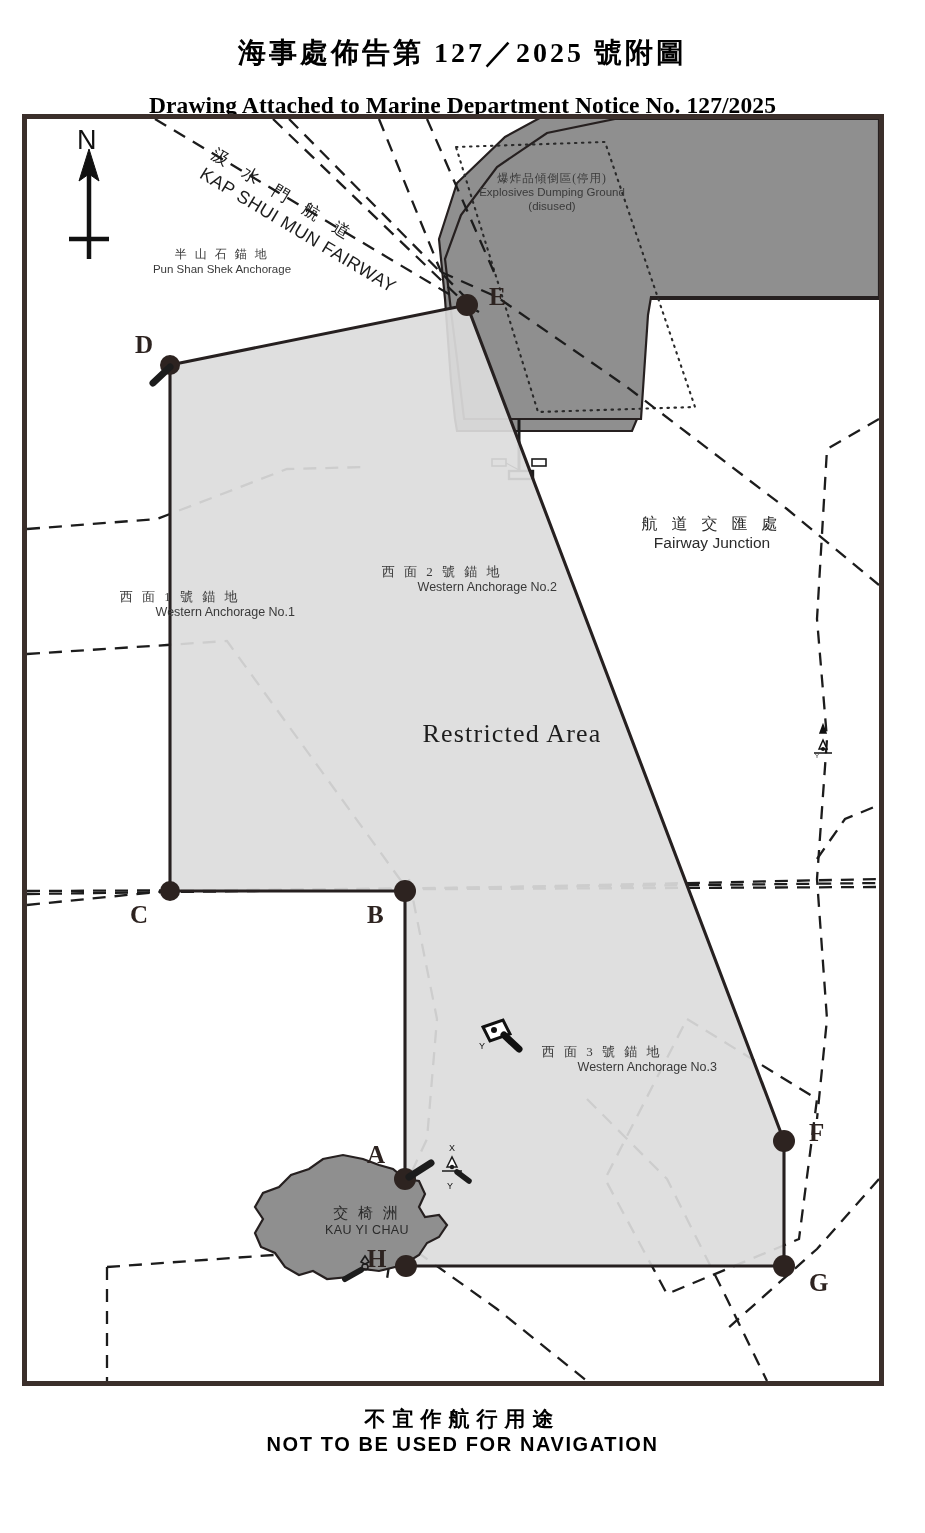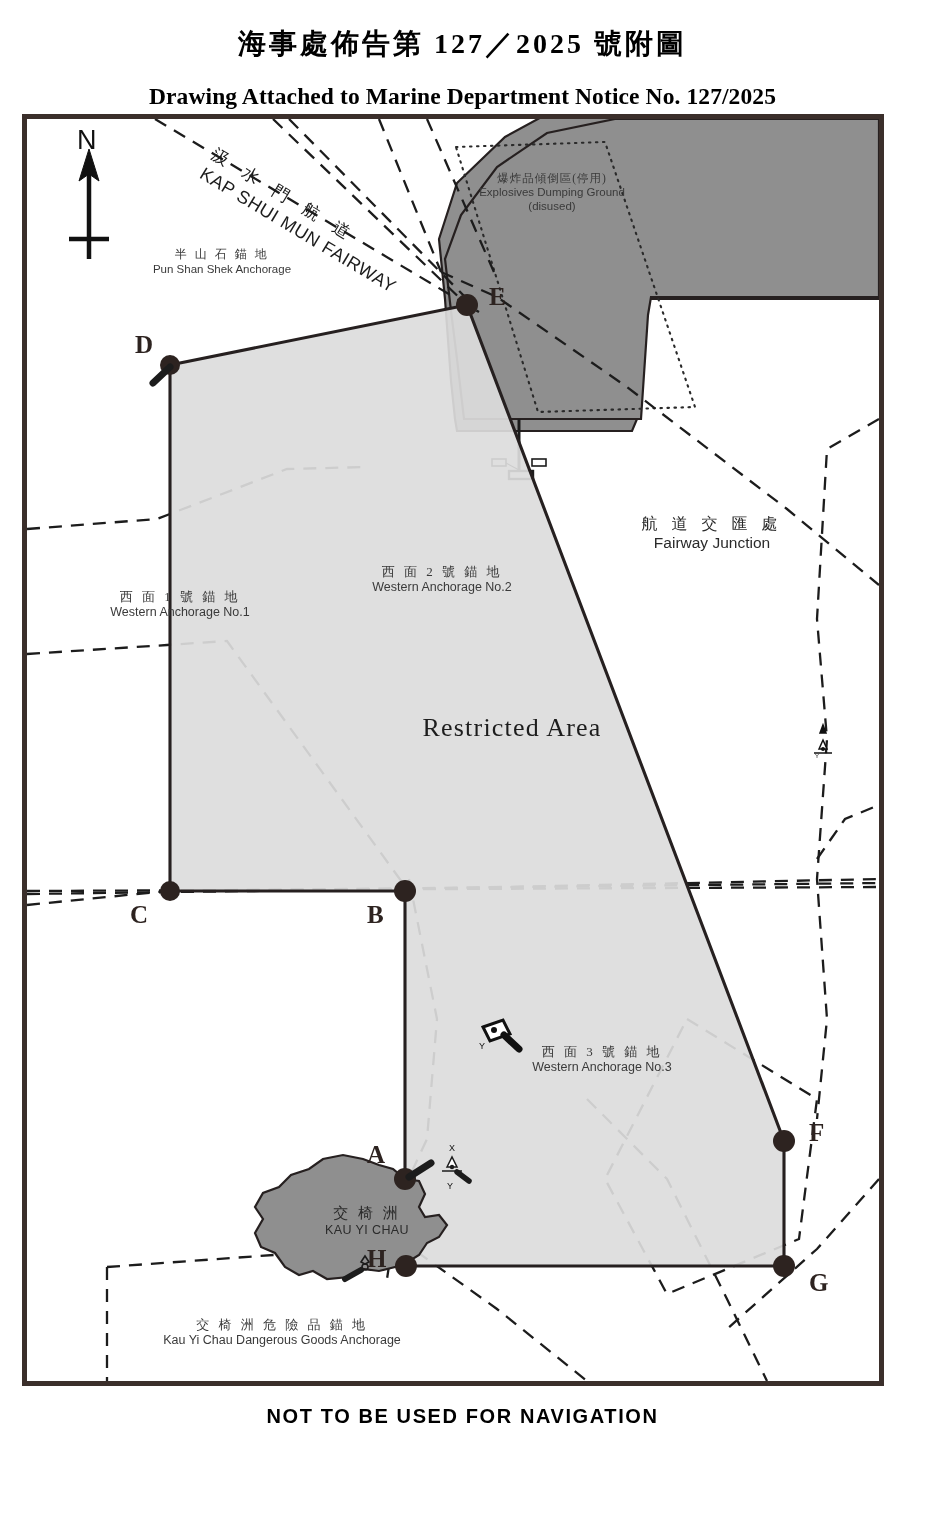--- a/index.html
+++ b/index.html
@@ -18,21 +18,21 @@
   #page {
     position: relative;
     width: 925px;
     height: 1533px;
   }
 
   
   .header {
     position: absolute;
     left: 0;
-    top: 3px;
+    top: 12px;
     width: 925px;
     text-align: center;
   }
   .title-zh {
     font-family: "Liberation Serif", "DejaVu Serif", serif;
     font-weight: bold;
     font-size: 28px;
     letter-spacing: 3px;
     margin-top: 22px;
     color: #000;
@@ -110,41 +110,41 @@
     color: #3a3a3a;
   }
   .lbl .en {
     display: block;
     font-family: "Liberation Sans", sans-serif;
     color: #3a3a3a;
   }
   .lbl.sm .zh { font-size: 12px; letter-spacing: 2.5px; }
   .lbl.sm .en { font-size: 11.5px; }
   .lbl.md .zh { font-size: 13px; letter-spacing: 3px; }
-  .lbl.md .en { font-size: 12.5px; }
+  .lbl.md .en { font-size: 12.5px; text-align: right; }
   .lbl.lg .zh { font-size: 16px; letter-spacing: 5px; color:#2a2a2a;}
   .lbl.lg .en { font-size: 15.5px; color:#2a2a2a;}
 
   .restricted-label {
     position: absolute;
     text-align: center;
     white-space: nowrap;
     font-family: "Liberation Serif", "DejaVu Serif", serif;
     color: #1d1d1d;
   }
   .restricted-label .zh {
     display: block;
     font-size: 27px;
     letter-spacing: 6px;
   }
   .restricted-label .en {
     display: block;
     font-size: 26px;
     letter-spacing: 1.2px;
-    margin-top: 2px;
+    margin-top: 8px;
   }
 
   .vertex-label {
     position: absolute;
     font-family: "Liberation Serif", "DejaVu Serif", serif;
     font-weight: bold;
     font-size: 25px;
     color: #2d2320;
   }
 
@@ -374,39 +374,36 @@
         <span class="zh">西 面 3 號 錨 地</span>
         <span class="en">Western Anchorage No.3</span>
       </div>
 
 
       <div class="island-label" style="left:250px; top:1085px; width:180px;">
         <span class="zh">交 椅 洲</span>
         <span class="en">KAU YI CHAU</span>
       </div>
 
-      <div class="lbl md" style="left:45px; top:1198px; width:420px;">
-        <span class="zh">交 椅 洲 危 險 品 錨 地</span>
-        <span class="en">Kau Yi Chau Dangerous Goods Anchorage</span>
-      </div>
 
       <div class="vertex-label" style="left:108px; top:212px;">D</div>
       <div class="vertex-label" style="left:462px; top:164px;">E</div>
       <div class="vertex-label" style="left:103px; top:782px;">C</div>
       <div class="vertex-label" style="left:340px; top:782px;">B</div>
       <div class="vertex-label" style="left:340px; top:1022px;">A</div>
       <div class="vertex-label" style="left:340px; top:1126px;">H</div>
       <div class="vertex-label" style="left:782px; top:1000px;">F</div>
       <div class="vertex-label" style="left:782px; top:1150px;">G</div>
 
       <div class="buoy-letter" style="left:422px; top:1024px;">X</div>
       <div class="buoy-letter" style="left:420px; top:1062px;">Y</div>
       <div class="buoy-letter" style="left:452px; top:922px;">Y</div>
       <div class="buoy-letter" style="left:788px; top:634px; font-size:6px;">Y</div>
 
     </div>
   </div>
 
   <div class="footer">
+    <div class="footer-zh">不宜作航行用途</div>
     <div class="footer-en">NOT TO BE USED FOR NAVIGATION</div>
   </div>
 
 </div>
 
 </body></html>

